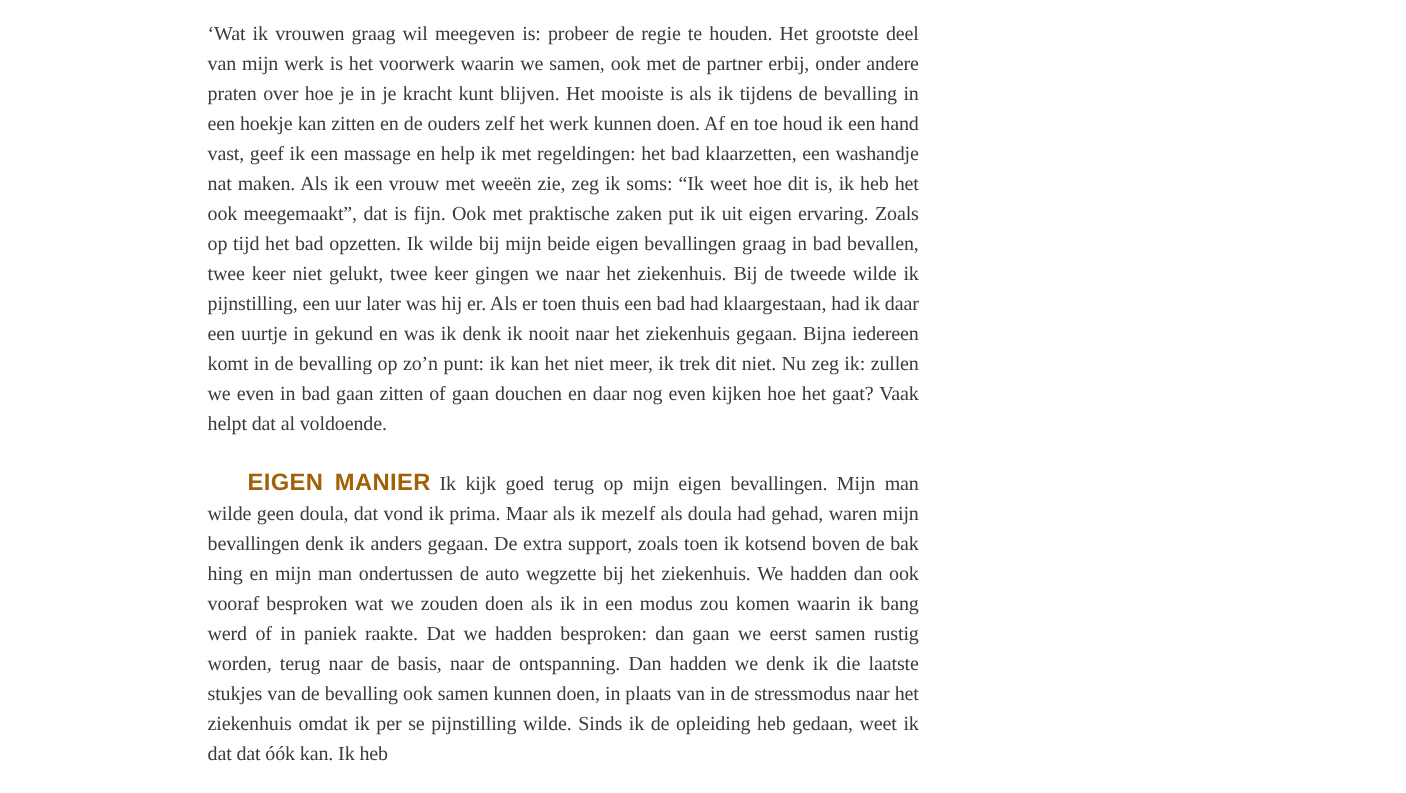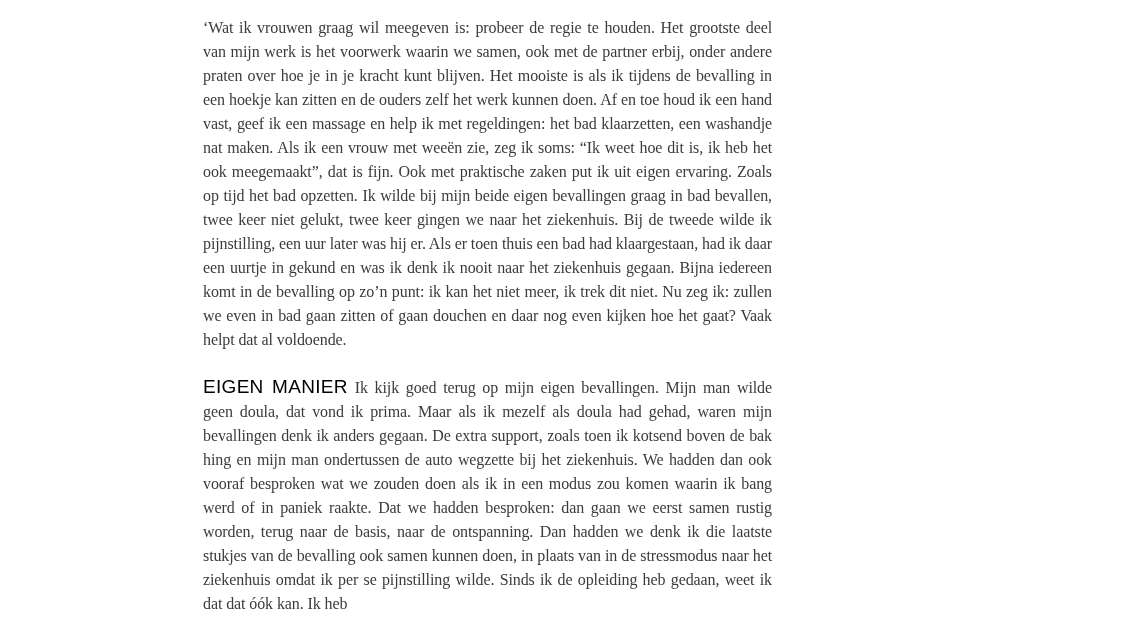--- a/index.html
+++ b/index.html
@@ -6,47 +6,47 @@
     margin: 0;
     padding: 0;
     background: #ffffff;
   }
   .page {
     position: relative;
     width: 901px;
     height: 634px;
     overflow: hidden;
     background: #ffffff;
-    padding-left: 37px;
   }
   .text-column {
     width: 569px;
     margin: 0 auto;
     padding-top: 16px;
   }
   .body-para {
     margin: 0;
     font-family: "Liberation Serif", serif;
     font-size: 16px;
     line-height: 24px;
     letter-spacing: -0.1px;
     color: #3b3b3b;
     text-align: justify;
   }
   .body-para.second {
     margin-top: 23px;
   }
   .run-in-heading {
     font-family: "Liberation Sans", sans-serif;
-    font-weight: normal;
+    font-weight: bold;
     font-size: 19px;
     letter-spacing: 0.3px;
-    color: #000000;
+    color: #a16207;
     margin-right: 7px;
     white-space: nowrap;
+    margin-left: 32px;
   }
 </style>
 </head>
 <body>
 
 <div class="page">
   <div class="text-column">
 
     <p class="body-para"><span>‘Wat ik vrouwen graag wil meegeven is: probeer de regie te houden. Het grootste deel van mijn werk is het voorwerk waarin we samen, ook met de partner erbij, onder andere praten over hoe je in je kracht kunt blijven. Het mooiste is als ik tijdens de bevalling in een hoekje kan zitten en de ouders zelf het werk kunnen doen. Af en toe houd ik een hand vast, geef ik een massage en help ik met regeldingen: het bad klaarzetten, een washandje nat maken. Als ik een vrouw met weeën zie, zeg ik soms: “Ik weet hoe dit is, ik heb het ook meegemaakt”, dat is fijn. Ook met praktische zaken put ik uit eigen ervaring. Zoals op tijd het bad opzetten. Ik wilde bij mijn beide eigen bevallingen graag in bad bevallen, twee keer niet gelukt, twee keer gingen we naar het ziekenhuis. Bij de tweede wilde ik pijnstilling, een uur later was hij er. Als er toen thuis een bad had klaargestaan, had ik daar een uurtje in gekund en was ik denk ik nooit naar het ziekenhuis gegaan. Bijna iedereen komt in de bevalling op zo’n punt: ik kan het niet meer, ik trek dit niet. Nu zeg ik: zullen we even in bad gaan zitten of gaan douchen en daar nog even kijken hoe het gaat? Vaak helpt dat al voldoende.</span></p>
 

